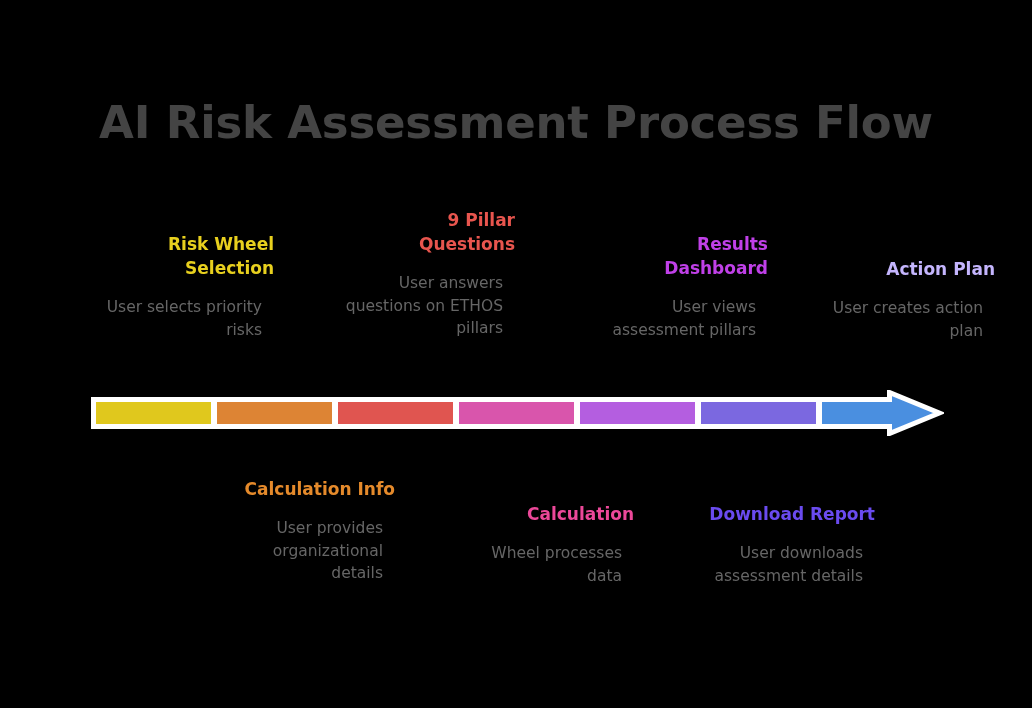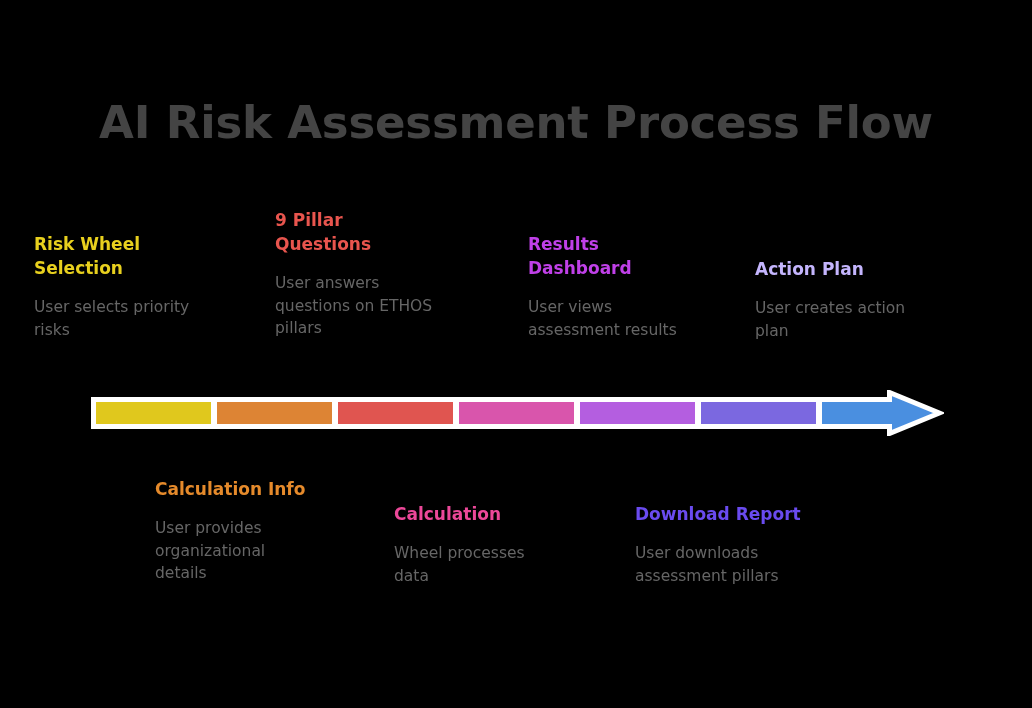--- a/index.html
+++ b/index.html
@@ -45,35 +45,35 @@
     width: 856px;
     height: 46px;
   }
   #arrow-bar svg {
     display: block;
   }
 
   
   .stage-label {
     position: absolute;
-    text-align: left;
+    text-align: right;
   }
   .stage-name {
     font-size: 17px;
     font-weight: bold;
     line-height: 1.42;
     margin: 0;
     white-space: pre-line;
   }
   .stage-desc {
     font-size: 15.5px;
     font-weight: normal;
     color: #666666;
     line-height: 1.45;
-    margin: 0;
+    margin: 12px;
     white-space: pre-line;
   }
 
   
   .above .stage-name { margin-bottom: 16px; }
   .below .stage-name { margin-bottom: 16px; }
 </style>
 </head>
 <body>
 
@@ -93,21 +93,21 @@
 Questions</div>
     <div class="stage-desc">User answers
 questions on ETHOS
 pillars</div>
   </div>
 
   <div class="stage-label above" style="left: 528px; top: 232px; width: 240px;">
     <div class="stage-name" style="color:#C040E8;">Results
 Dashboard</div>
     <div class="stage-desc">User views
-assessment results</div>
+assessment pillars</div>
   </div>
 
   <div class="stage-label above" style="left: 755px; top: 257px; width: 240px;">
     <div class="stage-name" style="color:#c4b5fd;">Action Plan</div>
     <div class="stage-desc">User creates action
 plan</div>
   </div>
 
   <div class="stage-label below" style="left: 155px; top: 477px; width: 240px;">
     <div class="stage-name" style="color:#E58A2B;">Calculation Info</div>
@@ -118,21 +118,21 @@
 
   <div class="stage-label below" style="left: 394px; top: 502px; width: 240px;">
     <div class="stage-name" style="color:#ec4899;">Calculation</div>
     <div class="stage-desc">Wheel processes
 data</div>
   </div>
 
   <div class="stage-label below" style="left: 635px; top: 502px; width: 240px;">
     <div class="stage-name" style="color:#6A4BEF;">Download Report</div>
     <div class="stage-desc">User downloads
-assessment pillars</div>
+assessment details</div>
   </div>
 
   <div id="arrow-bar">
     <svg width="856" height="46" viewBox="0 0 856 46" xmlns="http://www.w3.org/2000/svg">
       <g>
 
         <rect x="5.5" y="9.5" width="120" height="27" fill="#E0C81D" stroke="#FFFFFF" stroke-width="5"></rect>
         <rect x="126.5" y="9.5" width="120" height="27" fill="#DD8434" stroke="#FFFFFF" stroke-width="5"></rect>
         <rect x="247.5" y="9.5" width="120" height="27" fill="#E05550" stroke="#FFFFFF" stroke-width="5"></rect>
         <rect x="368.5" y="9.5" width="120" height="27" fill="#D955AC" stroke="#FFFFFF" stroke-width="5"></rect>

